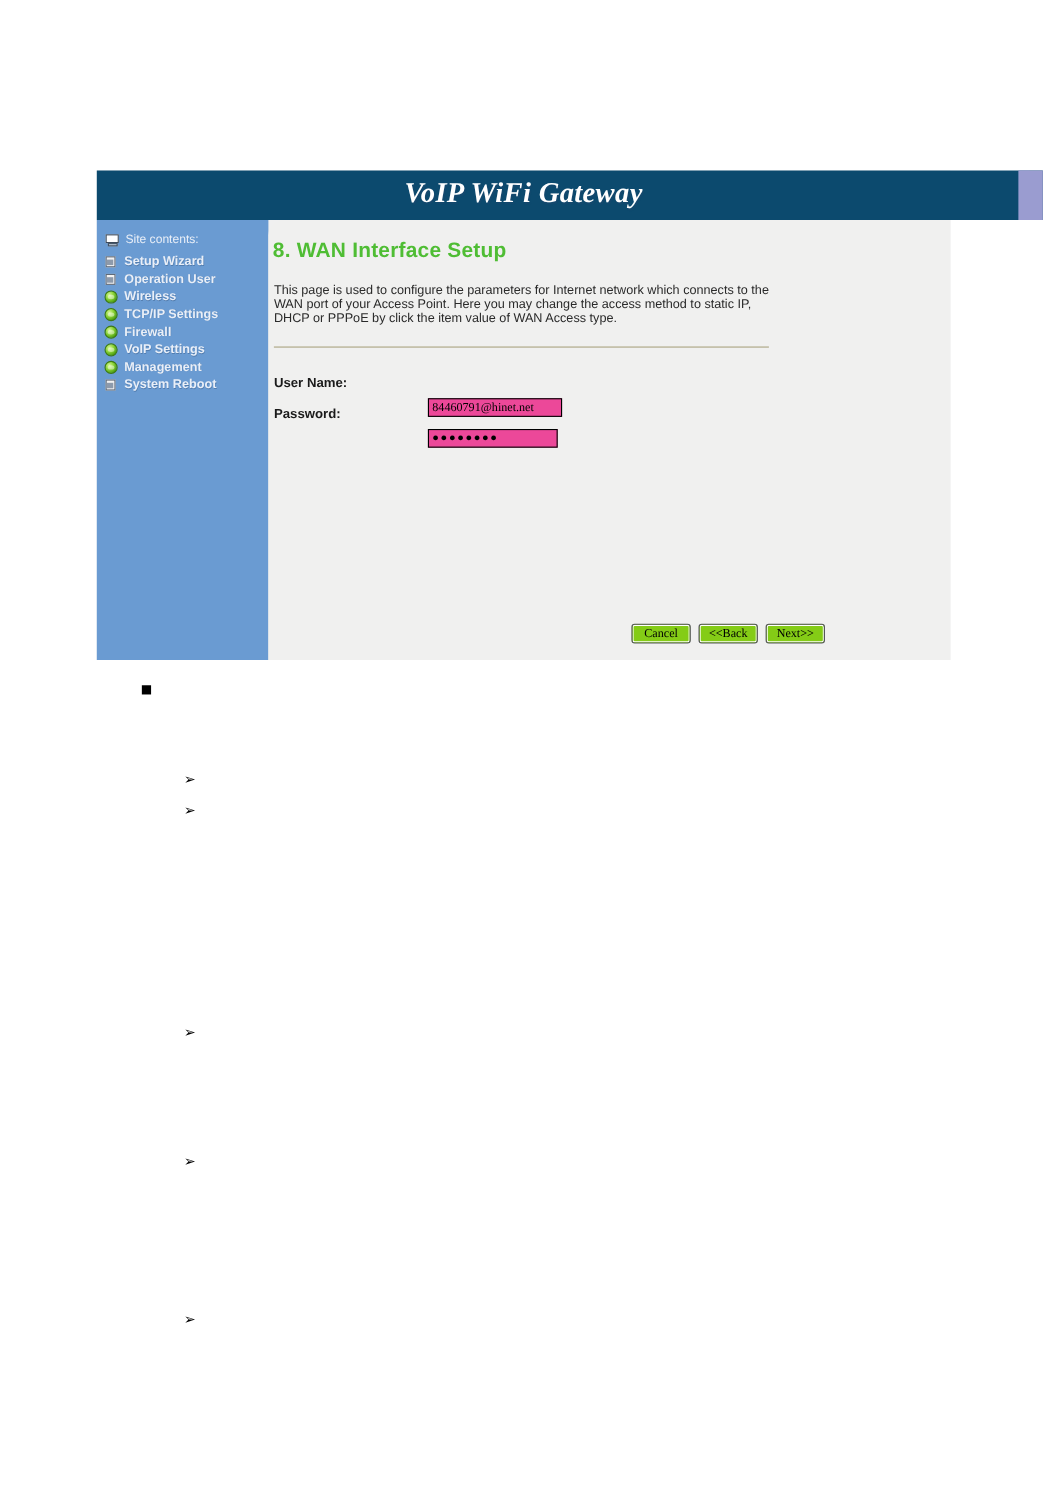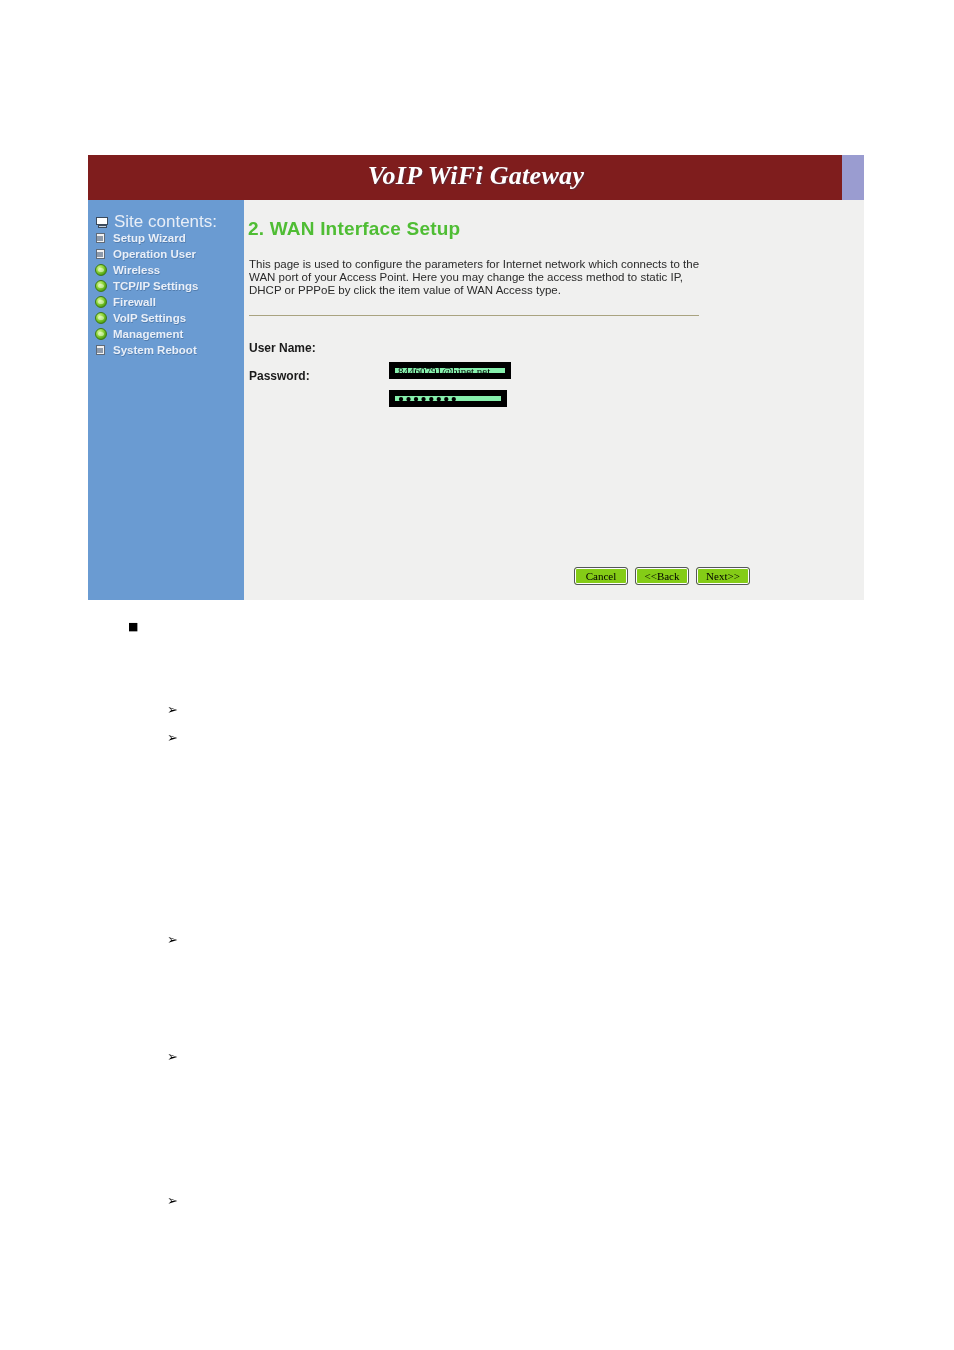--- a/index.html
+++ b/index.html
@@ -24,23 +24,23 @@
     width: 776px;
     height: 445px;
     background: #f0f0f0;
   }
 
   
   .rs-header {
     position: absolute;
     left: 0;
     top: 0;
-    width: 776px;
+    width: 860px;
     height: 45px;
-    background: #7f1d1d;
+    background: #0c4a6e;
   }
   .rs-header-accent {
     position: absolute;
     right: 0;
     top: 0;
     width: 22px;
     height: 45px;
     background: #9a9cd0;
   }
   .rs-header-accent2 {
@@ -74,21 +74,21 @@
     width: 156px;
     height: 400px;
     background: #6a9bd2;
   }
   .rs-sitecontents {
     position: absolute;
     left: 8px;
     top: 12px;
     display: flex;
     align-items: center;
-    font-size: 17px;
+    font-size: 11px;
     color: #e8eef7;
     white-space: nowrap;
   }
   .monitor-icon {
     width: 13px;
     height: 11px;
     margin-right: 5px;
     position: relative;
     flex: 0 0 auto;
   }
@@ -253,22 +253,22 @@
     justify-content: center;
   }
   .rs-select .chev {
     width: 0; height: 0;
     border-left: 4px solid transparent;
     border-right: 4px solid transparent;
     border-top: 4px solid #1a4f8a;
   }
   .rs-input {
     height: 17px;
-    background: #86efac;
-    border: 6px solid #000000;
+    background: #ec4899;
+    border: 1px solid #000000;
     box-sizing: border-box;
     font-size: 11px;
     color: #000;
     display: flex;
     align-items: center;
     padding-left: 3px;
     font-family: "Liberation Serif", serif;
     margin-top: 45px;
   }
   .rs-input.user { width: 122px; }
@@ -399,21 +399,21 @@
             <span class="pgc"></span>
           </span>
         <span class="rs-menu-label">System Reboot</span>
       </div>
 
     </div>
   </div>
 
   <div class="rs-content"></div>
 
-  <div class="rs-heading">2. WAN Interface Setup</div>
+  <div class="rs-heading">8. WAN Interface Setup</div>
 
   <div class="rs-desc">This page is used to configure the parameters for Internet network which connects to the WAN port of your Access Point. Here you may change the access method to static IP, DHCP or PPPoE by click the item value of WAN Access type.</div>
 
   <div class="rs-hr"></div>
 
   <div class="rs-form">
 
 
     <div class="rs-row">
       <span class="rs-lbl">User Name:</span>

